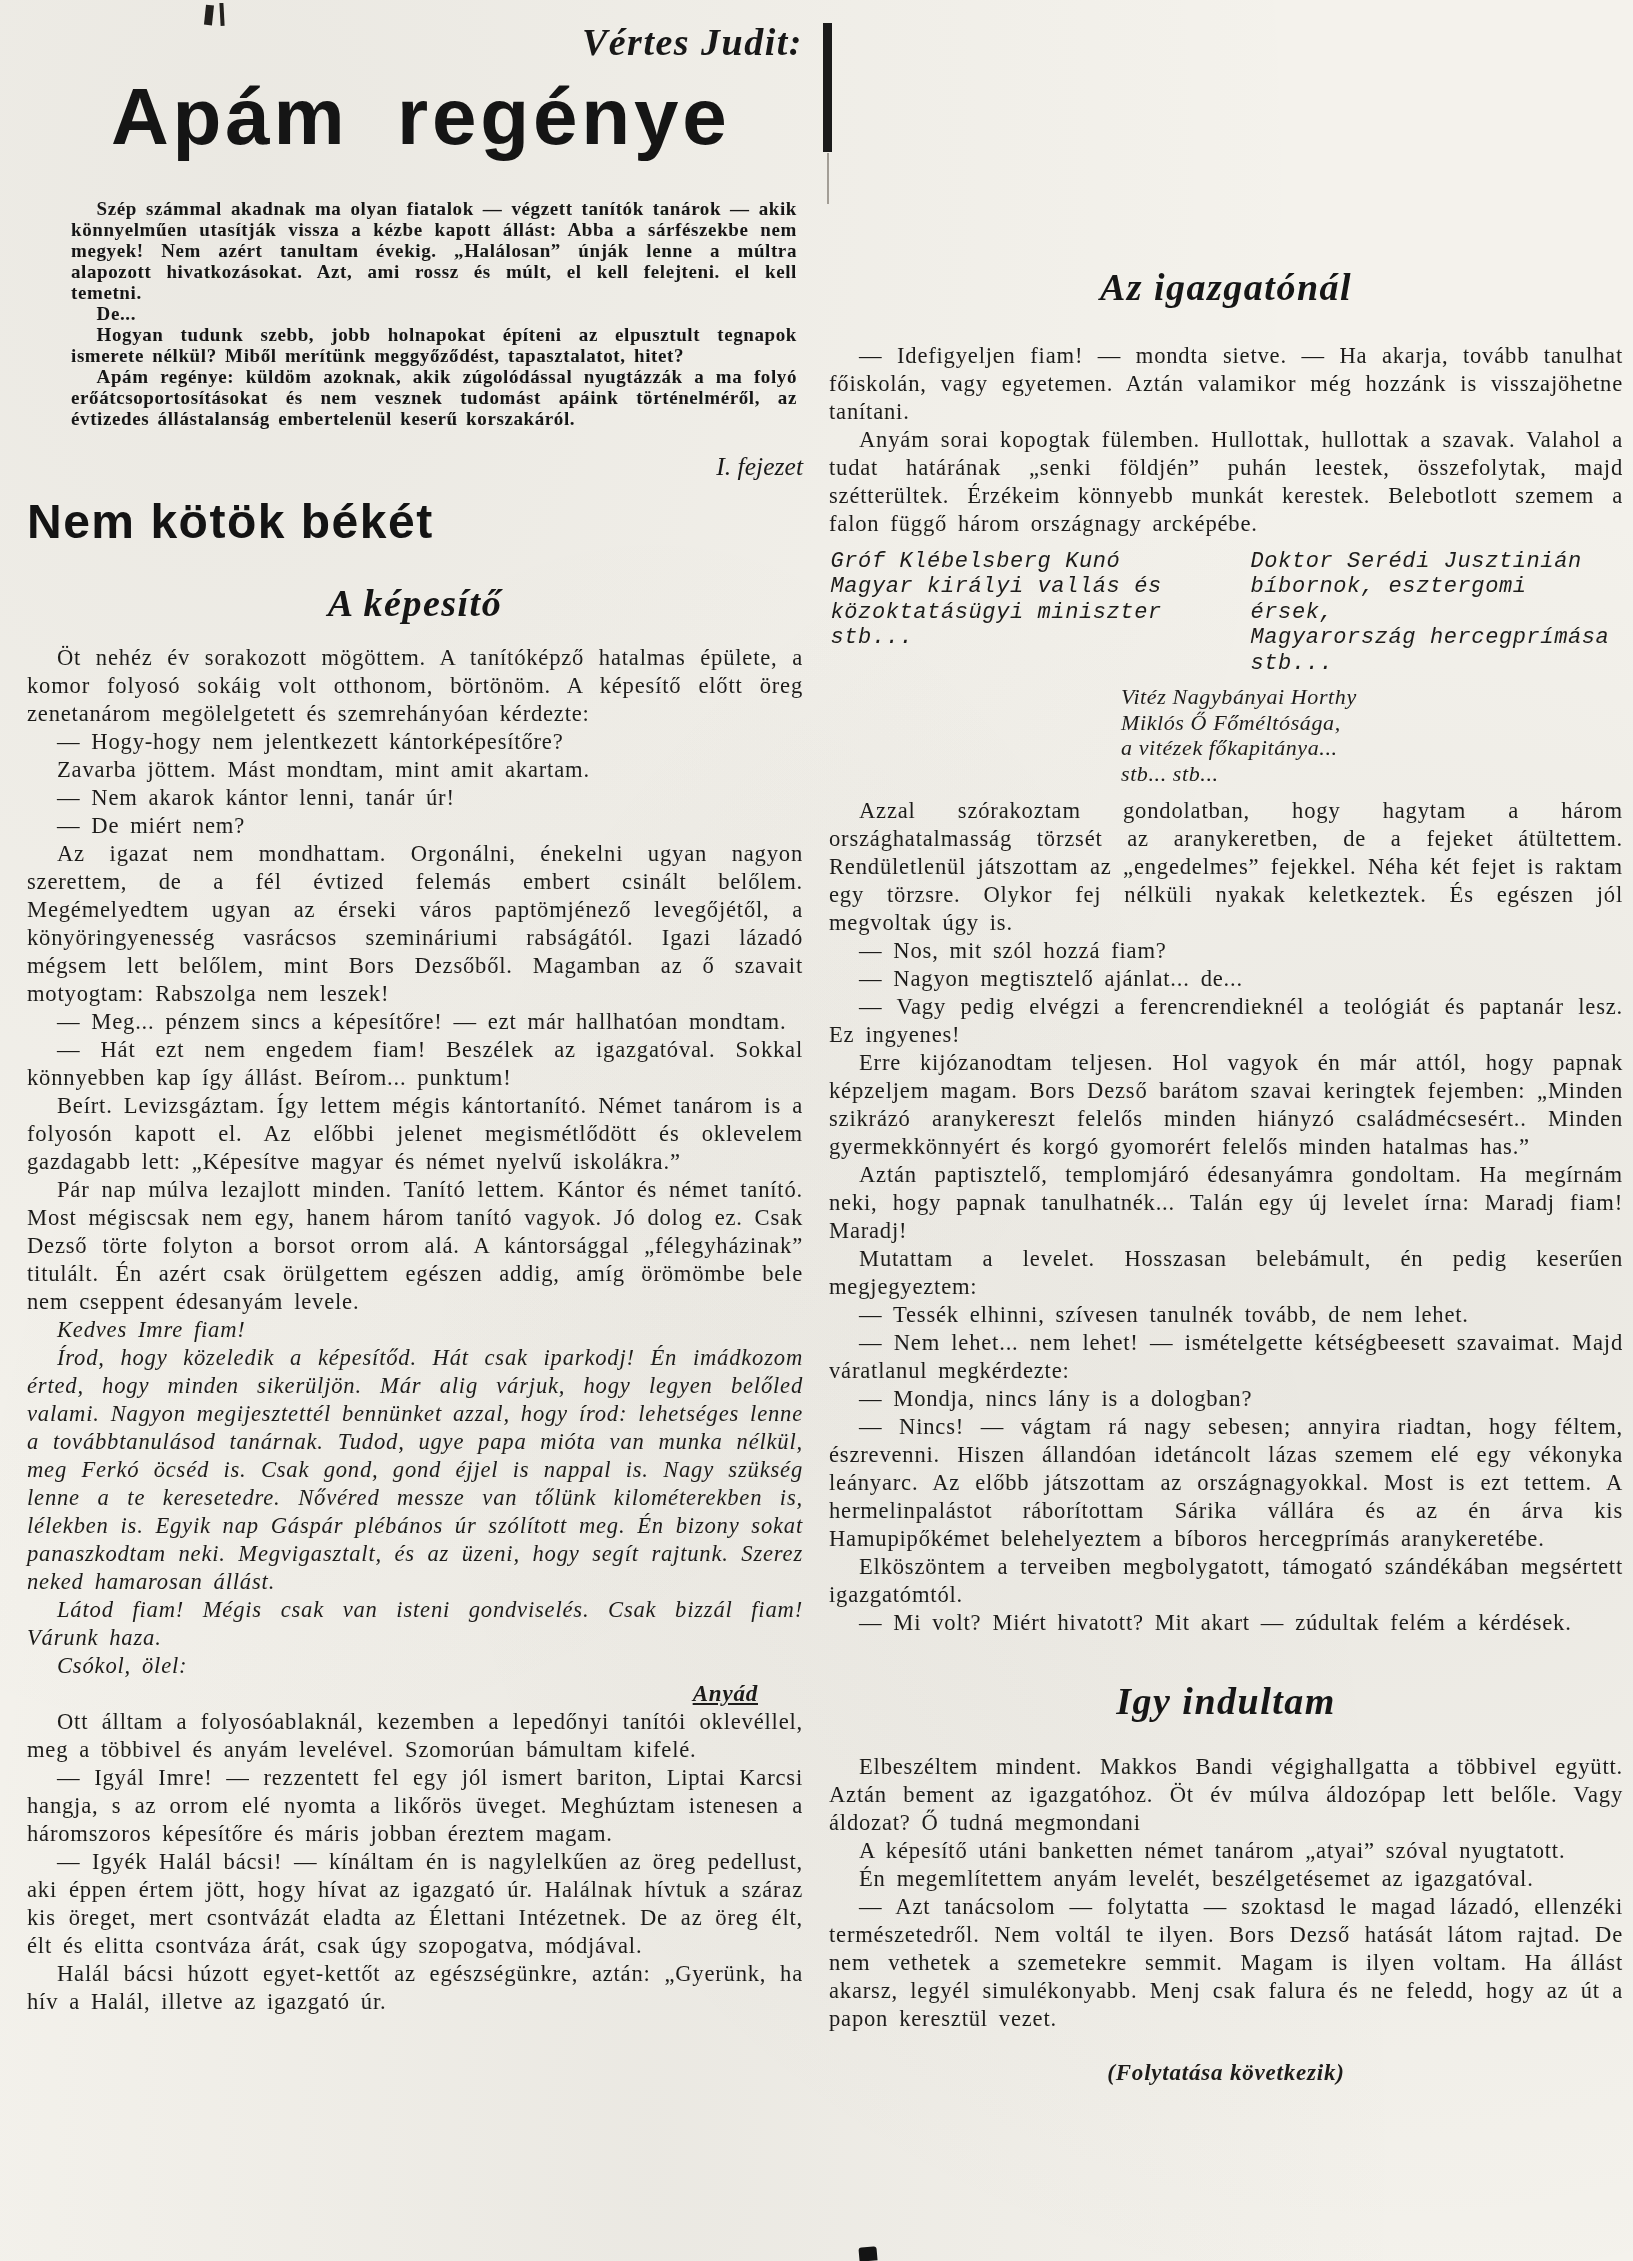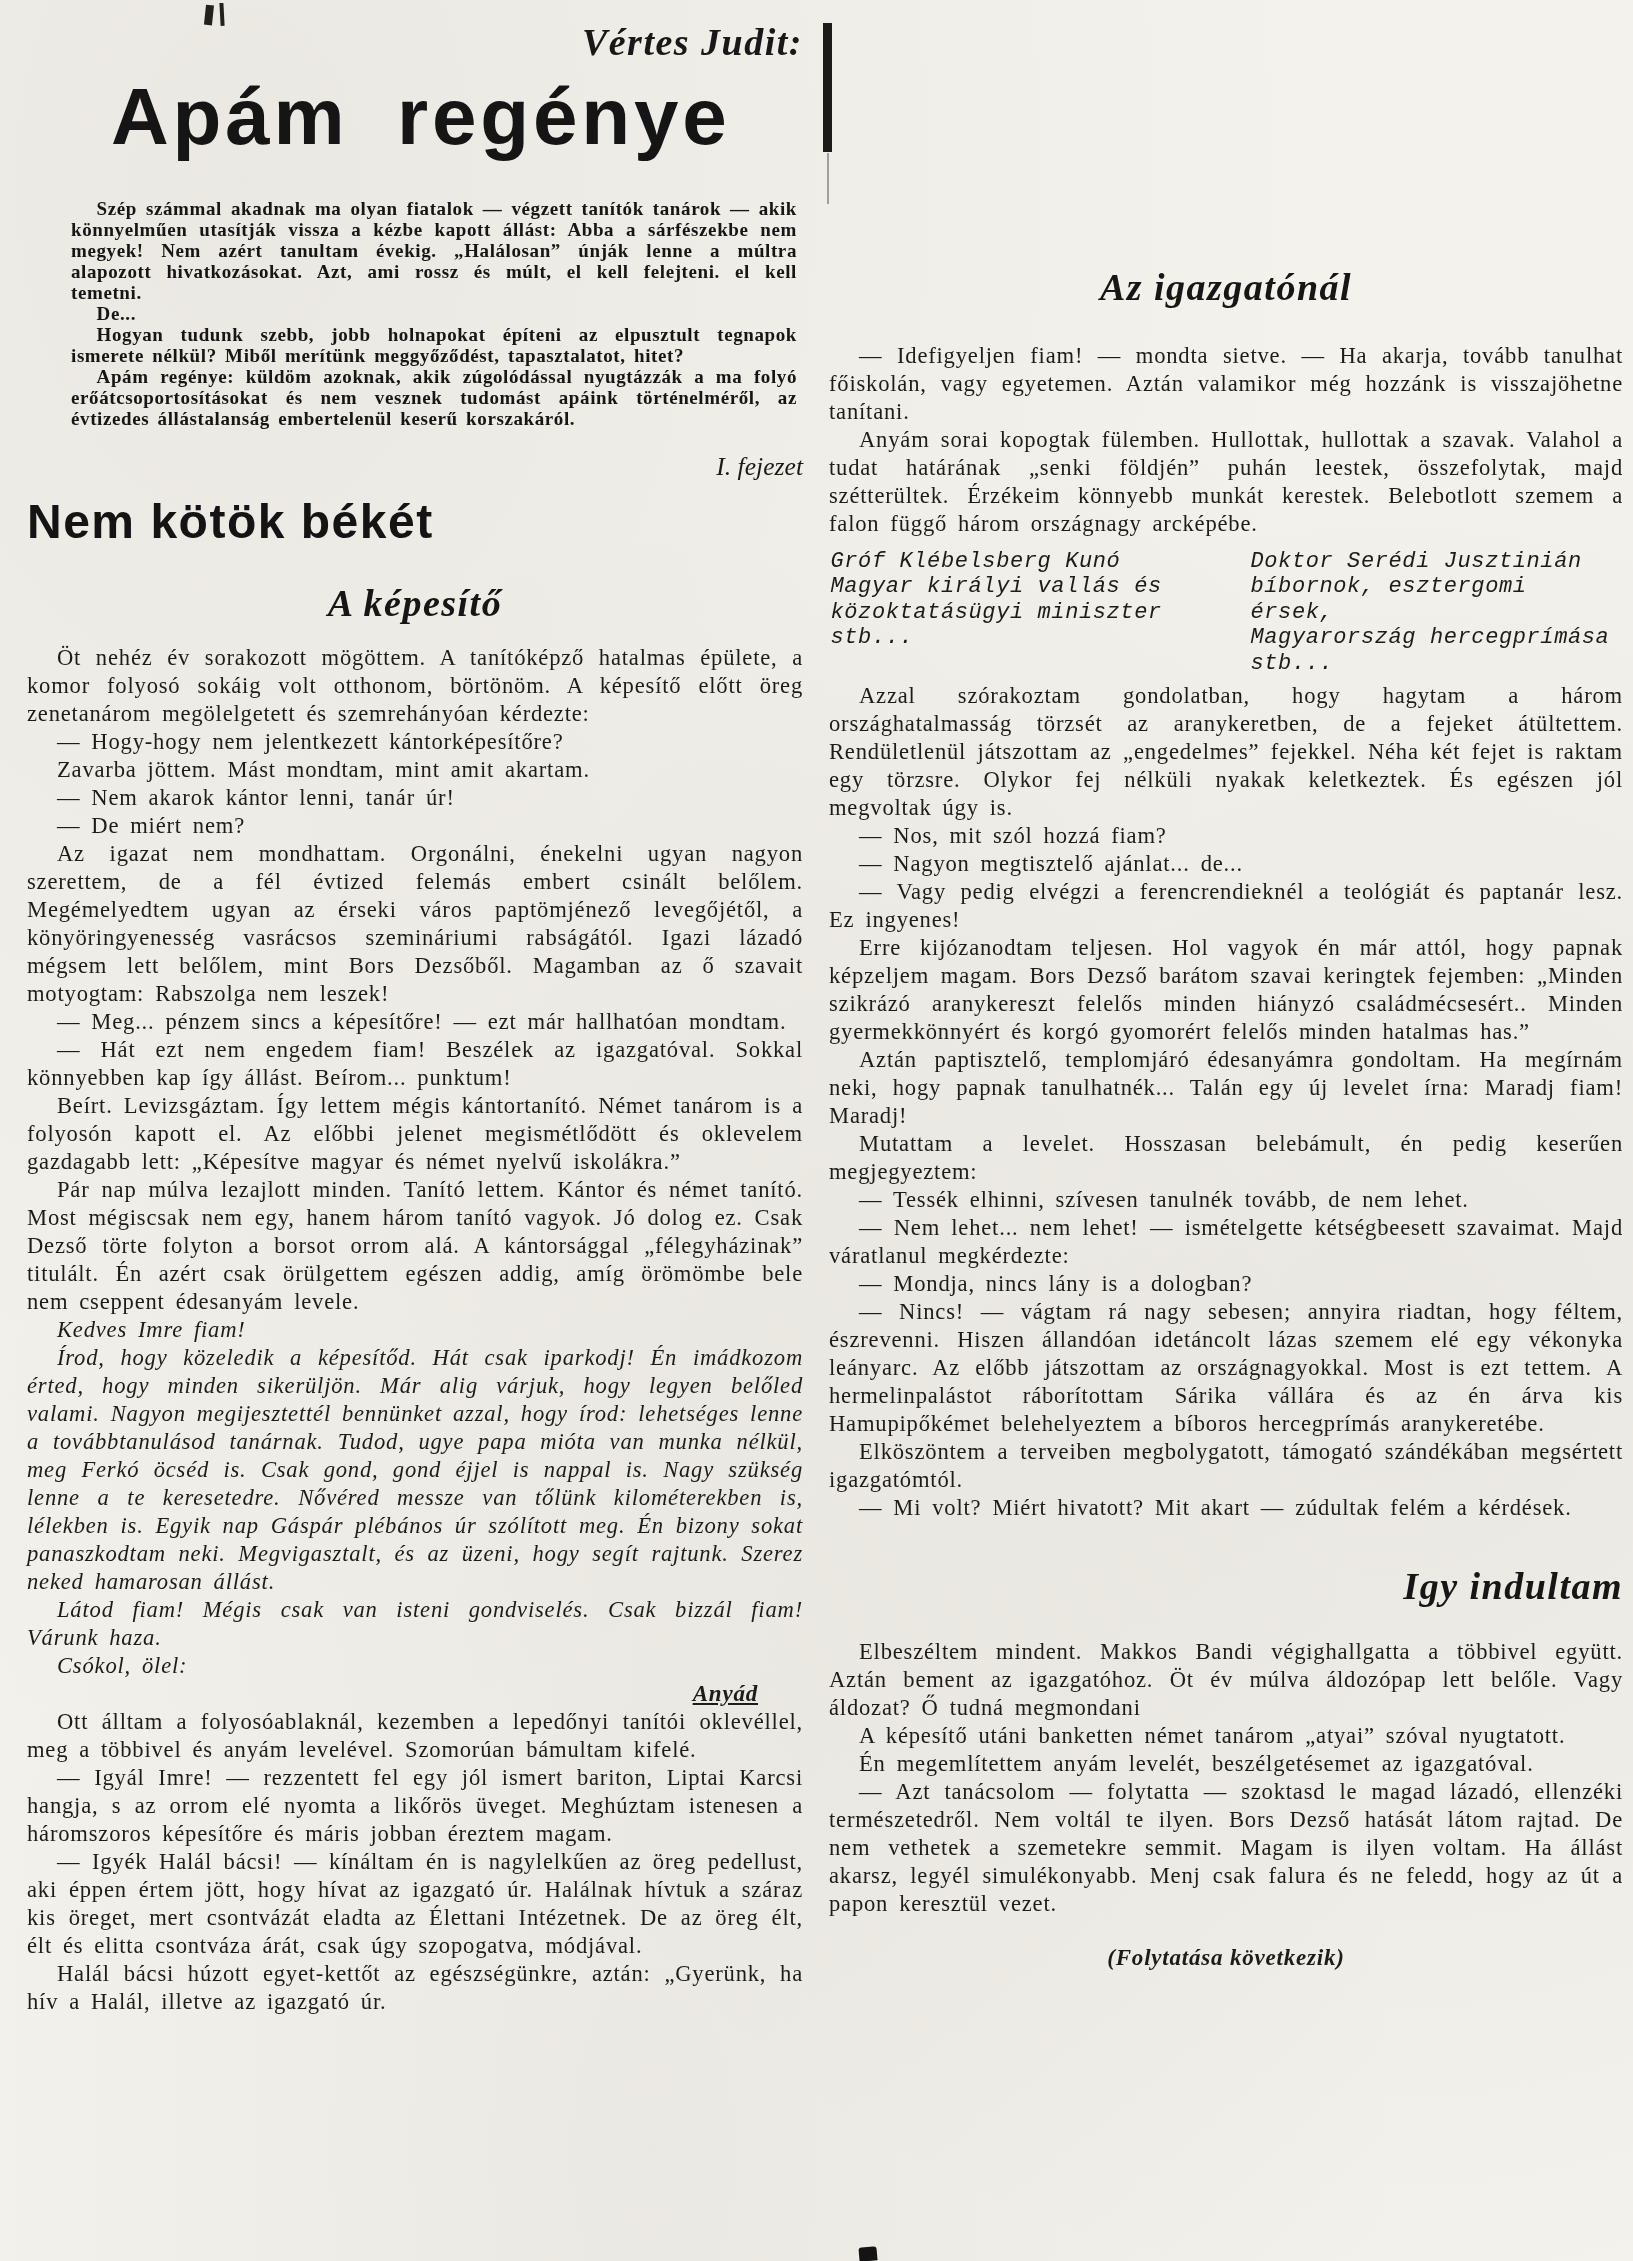--- a/index.html
+++ b/index.html
@@ -62,21 +62,21 @@
   .caption{
     white-space:pre-line;font-style:italic;font-size:22px;line-height:25.6px;
     letter-spacing:0.6px;width:361px;
   }
   .caption-center{
     white-space:pre-line;font-style:italic;font-size:22px;line-height:25.6px;
     letter-spacing:0.6px;margin:7.5px 0 10.5px 292px;width:376px;
   }
   .interlude{margin-top:33px;}
   .section-heading2{
-    text-align:right;font-weight:700;
+    text-align:center;font-weight:700;
     font-size:38px;letter-spacing:1.5px;margin:42px 0 30px;color:#161616;
   }
   .footer-note{
     text-align:center;font-weight:700;font-style:italic;
     font-size:23px;letter-spacing:0.8px;margin-top:27px;
   }
 
   .divider-bar{position:absolute;left:823px;top:22.6px;width:9px;height:129px;background:#1b1b1b;}
   .divider-faint{position:absolute;left:827px;top:153px;width:2.3px;height:51px;background:#a39e96;}
   .artifact-a{position:absolute;left:205px;top:4.5px;width:7.5px;height:19.6px;background:#23211e;transform:rotate(6deg);}
@@ -152,20 +152,24 @@
     <div class="captions-row">
       <div class="caption">Gróf Klébelsberg Kunó
 Magyar királyi vallás és
 közoktatásügyi miniszter
 stb...</div>
       <div class="caption">Doktor Serédi Jusztinián
 bíbornok, esztergomi érsek,
 Magyarország hercegprímása
 stb...</div>
     </div>
+    <div class="caption-center">Vitéz Nagybányai Horthy
+Miklós Ő Főméltósága,
+a vitézek főkapitánya...
+stb... stb...</div>
 
     <div class="body-text">
       <p>Azzal szórakoztam gondolatban, hogy hagytam a három országhatalmasság törzsét az aranykeretben, de a fejeket átültettem. Rendületlenül játszottam az „engedelmes” fejekkel. Néha két fejet is raktam egy törzsre. Olykor fej nélküli nyakak keletkeztek. És egészen jól megvoltak úgy is.</p>
       <p>— Nos, mit szól hozzá fiam?</p>
       <p>— Nagyon megtisztelő ajánlat... de...</p>
       <p>— Vagy pedig elvégzi a ferencrendieknél a teológiát és paptanár lesz. Ez ingyenes!</p>
       <p>Erre kijózanodtam teljesen. Hol vagyok én már attól, hogy papnak képzeljem magam. Bors Dezső barátom szavai keringtek fejemben: „Minden szikrázó aranykereszt felelős minden hiányzó családmécsesért.. Minden gyermekkönnyért és korgó gyomorért felelős minden hatalmas has.”</p>
       <p>Aztán paptisztelő, templomjáró édesanyámra gondoltam. Ha megírnám neki, hogy papnak tanulhatnék... Talán egy új levelet írna: Maradj fiam! Maradj!</p>
       <p>Mutattam a levelet. Hosszasan belebámult, én pedig keserűen megjegyeztem:</p>
       <p>— Tessék elhinni, szívesen tanulnék tovább, de nem lehet.</p>

